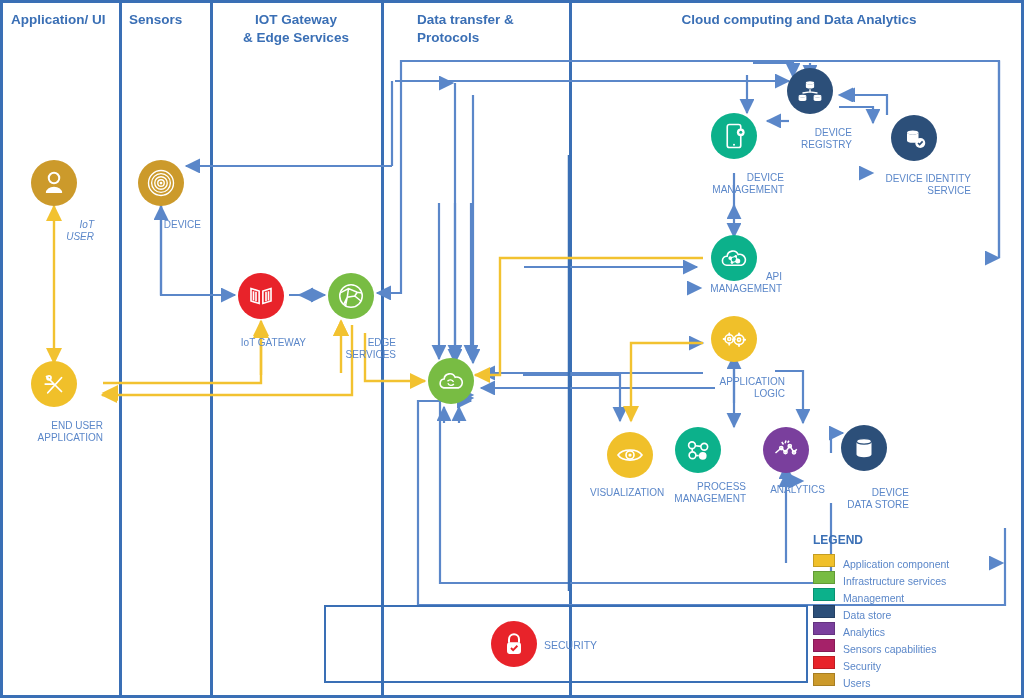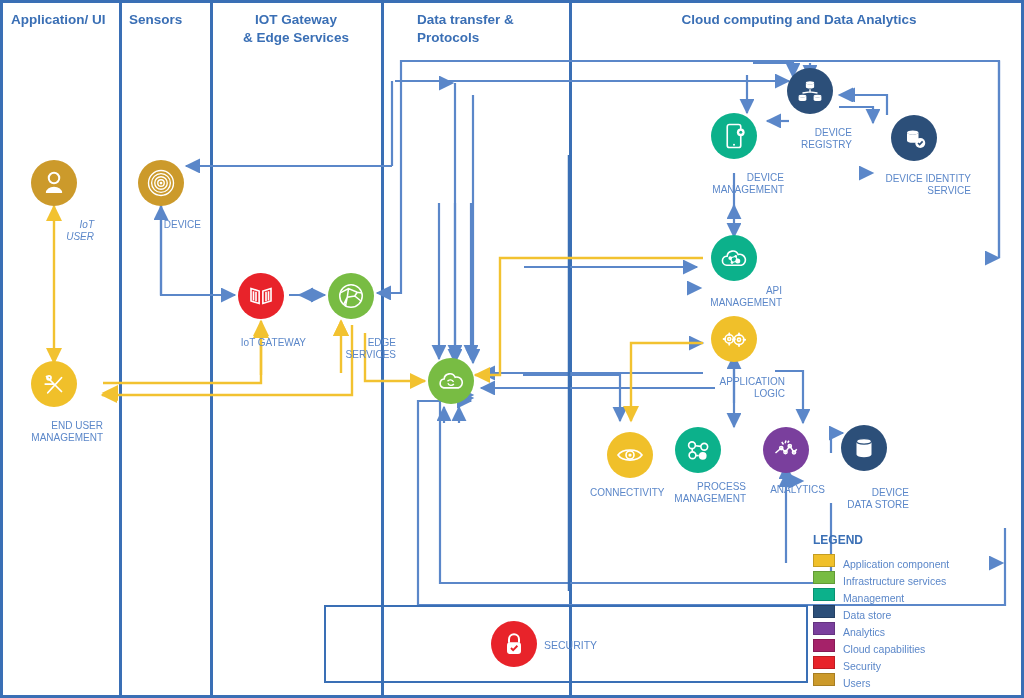--- a/index.html
+++ b/index.html
@@ -201,21 +201,21 @@
 
   <div class="node" style="left:28px;top:358px;background:#f0c02a;">
     <svg viewBox="0 0 24 24">
       <g fill="none" stroke="#fff" stroke-width="1.4" stroke-linecap="round">
         <path d="M6 6 L18 18 M18 7 L7 19 M5 12 L12 12"></path>
         <circle cx="8" cy="7" r="1.6"></circle>
       </g>
     </svg>
   </div>
   <div class="nlabel" style="left:2px;top:417px;width:98px;white-space:pre-line;">END USER
-MANAGEMENT</div>
+APPLICATION</div>
 
   <div class="node" style="left:235px;top:270px;background:#e8232a;">
     <svg viewBox="0 0 24 24">
       <g fill="none" stroke="#fff" stroke-width="1.3">
         <path d="M4 6 L10.5 8 L10.5 18 L4 16 z"></path>
         <path d="M20 6 L13.5 8 L13.5 18 L20 16 z"></path>
         <path d="M6 8.2 L6 15.6 M8 8.6 L8 16.2 M16 8.6 L16 16.2 M18 8.2 L18 15.6"></path>
       </g>
     </svg>
   </div>
@@ -293,21 +293,21 @@
         <circle cx="9" cy="12" r="1.5"></circle>
           <circle cx="13.4" cy="10.6" r="1"></circle>
         <circle cx="15" cy="14.4" r="2"></circle>
           <circle cx="10.4" cy="15.6" r="1.1"></circle>
       </g>
       <g stroke="#fff" stroke-width=".9">
           <path d="M9 12 L13.4 10.6 M9 12 L10.4 15.6 M13.4 10.6 L15 14.4 M10.4 15.6 L15 14.4"></path>
         </g>
     </svg>
   </div>
-  <div class="nlabel" style="left:683px;top:282px;width:96px;white-space:pre-line;">API
+  <div class="nlabel" style="left:683px;top:268px;width:96px;white-space:pre-line;">API
 MANAGEMENT</div>
 
   <div class="node" style="left:708px;top:313px;background:#f0c02a;">
     <svg viewBox="0 0 24 24">
       <g fill="none" stroke="#fff" stroke-width="1.3">
         <circle cx="8.2" cy="12" r="3.4"></circle>
           <circle cx="8.2" cy="12" r="1.2"></circle>
         <circle cx="16" cy="12.6" r="3.9"></circle>
           <circle cx="16" cy="12.6" r="1.3"></circle>
       </g>
@@ -320,21 +320,21 @@
   <div class="nlabel" style="left:682px;top:373px;width:100px;white-space:pre-line;">APPLICATION
 LOGIC</div>
 
   <div class="node" style="left:604px;top:429px;background:#f0c02a;">
     <svg viewBox="0 0 24 24">
       <path d="M2.4 12 C6 6.6 18 6.6 21.6 12 C18 17.4 6 17.4 2.4 12 z" fill="none" stroke="#fff" stroke-width="1.3"></path>
       <circle cx="12" cy="12" r="3.2" fill="none" stroke="#fff" stroke-width="1.3"></circle>
       <circle cx="12" cy="12" r="1.3" fill="#fff"></circle>
     </svg>
   </div>
-  <div class="nlabel" style="left:587px;top:484px;width:80px;text-align:left;overflow:hidden;">CONNECTIVITY</div>
+  <div class="nlabel" style="left:587px;top:484px;width:80px;text-align:left;overflow:hidden;">VISUALIZATION</div>
 
   <div class="node" style="left:672px;top:424px;background:#0cb18b;">
     <svg viewBox="0 0 24 24">
       <g fill="none" stroke="#fff" stroke-width="1.3">
         <circle cx="7.2" cy="8.2" r="2.7"></circle>
           <circle cx="17" cy="9.4" r="2.7"></circle>
         <circle cx="7.6" cy="16.2" r="2.7"></circle>
         <path d="M9.8 8.6 L14.4 9.1 M7.3 11 L7.5 13.4"></path>
       </g>
       <circle cx="15.8" cy="16.6" r="3.1" fill="#fff"></circle>
@@ -397,21 +397,21 @@
     <div class="legend-row">
       <span class="sw" style="background:#2c4f79;"></span>
       <span class="legend-label">Data store</span>
     </div>
     <div class="legend-row">
       <span class="sw" style="background:#7a3f9d;"></span>
       <span class="legend-label">Analytics</span>
     </div>
     <div class="legend-row">
       <span class="sw" style="background:#a52269;"></span>
-      <span class="legend-label">Cloud capabilities</span>
+      <span class="legend-label">Sensors capabilities</span>
     </div>
     <div class="legend-row">
       <span class="sw" style="background:#e8232a;"></span>
       <span class="legend-label">Security</span>
     </div>
     <div class="legend-row">
       <span class="sw" style="background:#cc9a2b;"></span>
       <span class="legend-label">Users</span>
     </div>
   </div>

